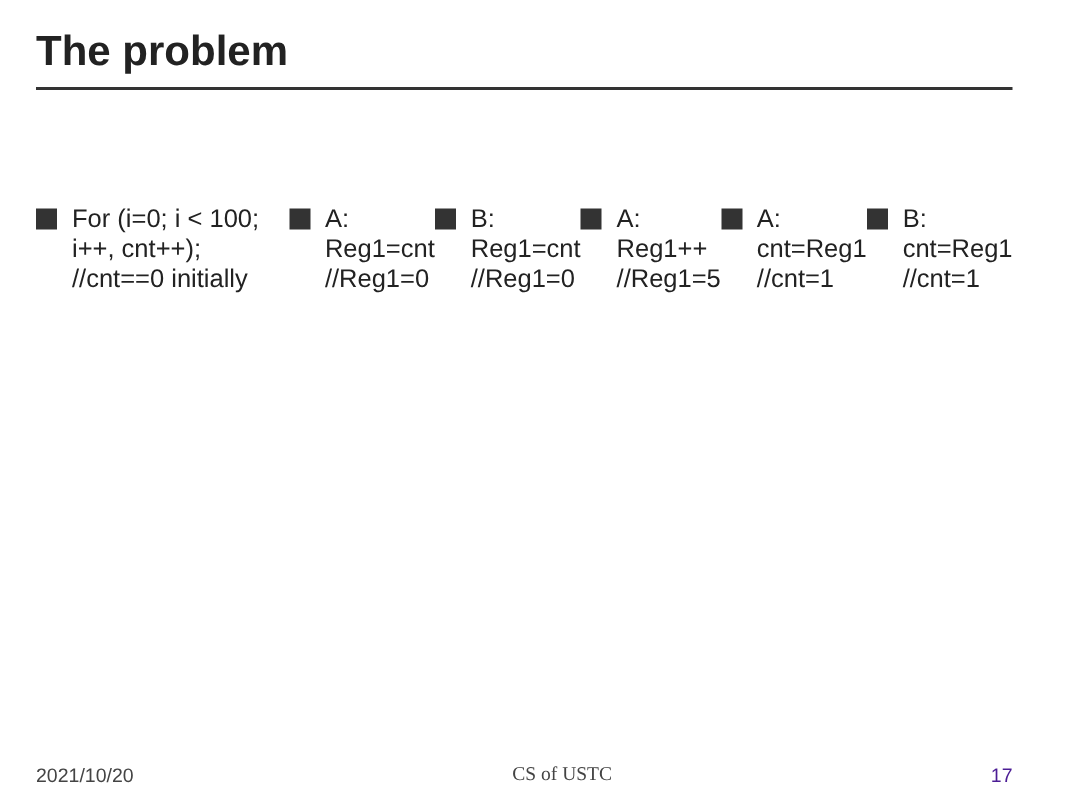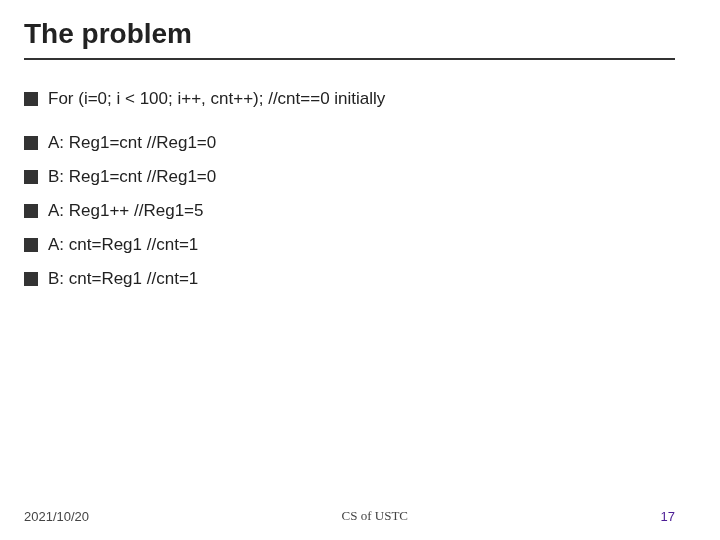--- a/index.html
+++ b/index.html
@@ -16,20 +16,21 @@
       position: relative;
       overflow: hidden;
     }
 
     .slide-container {
       width: 699px;
       height: 540px;
       padding: 18px 24px 16px 24px;
       display: flex;
       flex-direction: column;
+      gap: 47px;
     }
 
     .title-section {
       margin-bottom: 6px;
     }
 
     .title {
       font-size: 28px;
       font-weight: bold;
       color: #222222;
@@ -38,23 +39,21 @@
 
     .title-divider {
       border: none;
       border-top: 2.5px solid #333333;
       margin-bottom: 16px;
     }
 
     .content-list {
       flex: 1;
       display: flex;
-      flex-direction: column;
       gap: 0px;
-      text-align: right;
     }
 
     .list-item {
       display: flex;
       align-items: flex-start;
       padding: 7px 0;
       font-size: 17px;
       color: #222222;
     }
 

